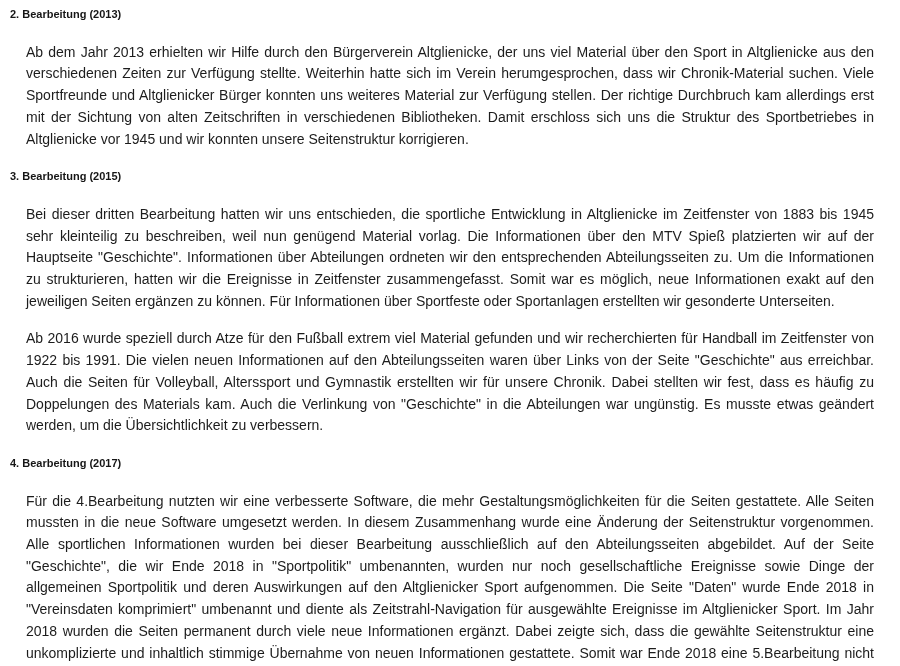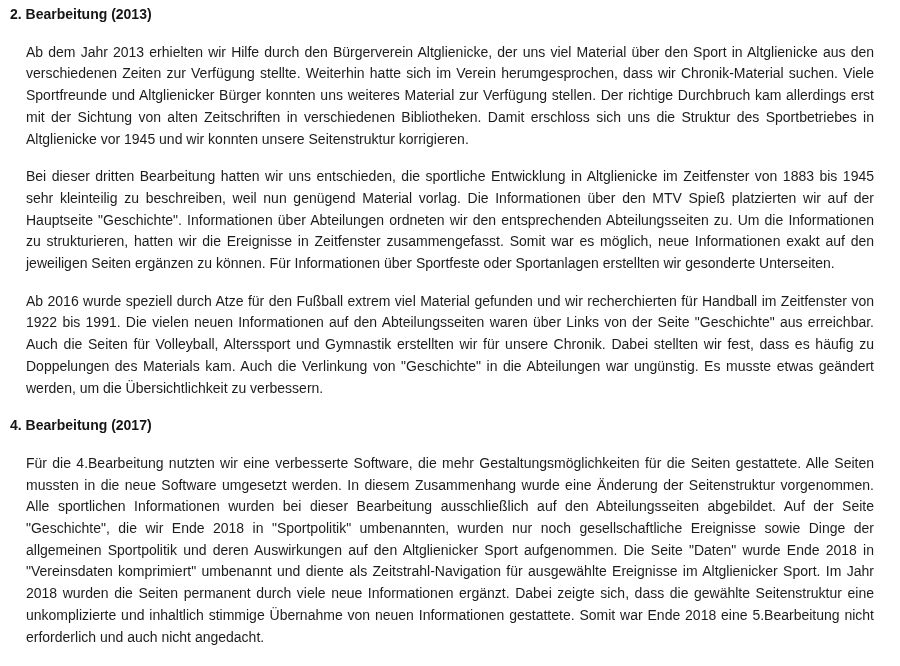--- a/index.html
+++ b/index.html
@@ -18,21 +18,21 @@
     color: #1c1c1c;
   }
   .doc-section {
     margin: 0;
   }
   .doc-section + .doc-section {
     margin-top: 15px;
   }
   .section-heading {
     margin: 0;
-    font-size: 14px;
+    font-size: 11px;
     font-weight: bold;
     line-height: 21.7px;
     color: #161616;
   }
   .body-paragraph {
     margin: 16px;
     font-size: 14px;
     line-height: 21.7px;
     text-align: justify;
     color: #1c1c1c;
@@ -42,20 +42,21 @@
 <body>
 
 <div class="page">
 
   <section class="doc-section">
     <h2 class="section-heading">2. Bearbeitung (2013)</h2>
     <p class="body-paragraph">Ab dem Jahr 2013 erhielten wir Hilfe durch den Bürgerverein Altglienicke, der uns viel Material über den Sport in Altglienicke aus den verschiedenen Zeiten zur Verfügung stellte. Weiterhin hatte sich im Verein herumgesprochen, dass wir Chronik-Material suchen. Viele Sportfreunde und Altglienicker Bürger konnten uns weiteres Material zur Verfügung stellen. Der richtige Durchbruch kam allerdings erst mit der Sichtung von alten Zeitschriften in verschiedenen Bibliotheken. Damit erschloss sich uns die Struktur des Sportbetriebes in Altglienicke vor 1945 und wir konnten unsere Seitenstruktur korrigieren.</p>
   </section>
 
   <section class="doc-section">
+    <h2 class="section-heading">3. Bearbeitung (2015)</h2>
     <p class="body-paragraph">Bei dieser dritten Bearbeitung hatten wir uns entschieden, die sportliche Entwicklung in Altglienicke im Zeitfenster von 1883 bis 1945 sehr kleinteilig zu beschreiben, weil nun genügend Material vorlag. Die Informationen über den MTV Spieß platzierten wir auf der Hauptseite "Geschichte". Informationen über Abteilungen ordneten wir den entsprechenden Abteilungsseiten zu. Um die Informationen zu strukturieren, hatten wir die Ereignisse in Zeitfenster zusammengefasst. Somit war es möglich, neue Informationen exakt auf den jeweiligen Seiten ergänzen zu können. Für Informationen über Sportfeste oder Sportanlagen erstellten wir gesonderte Unterseiten.</p>
     <p class="body-paragraph">Ab 2016 wurde speziell durch Atze für den Fußball extrem viel Material gefunden und wir recherchierten für Handball im Zeitfenster von 1922 bis 1991. Die vielen neuen Informationen auf den Abteilungsseiten waren über Links von der Seite "Geschichte" aus erreichbar. Auch die Seiten für Volleyball, Alterssport und Gymnastik erstellten wir für unsere Chronik. Dabei stellten wir fest, dass es häufig zu Doppelungen des Materials kam. Auch die Verlinkung von "Geschichte" in die Abteilungen war ungünstig. Es musste etwas geändert werden, um die Übersichtlichkeit zu verbessern.</p>
   </section>
 
   <section class="doc-section">
     <h2 class="section-heading">4. Bearbeitung (2017)</h2>
     <p class="body-paragraph">Für die 4.Bearbeitung nutzten wir eine verbesserte Software, die mehr Gestaltungsmöglichkeiten für die Seiten gestattete. Alle Seiten mussten in die neue Software umgesetzt werden. In diesem Zusammenhang wurde eine Änderung der Seitenstruktur vorgenommen. Alle sportlichen Informationen wurden bei dieser Bearbeitung ausschließlich auf den Abteilungsseiten abgebildet. Auf der Seite "Geschichte", die wir Ende 2018 in "Sportpolitik" umbenannten, wurden nur noch gesellschaftliche Ereignisse sowie Dinge der allgemeinen Sportpolitik und deren Auswirkungen auf den Altglienicker Sport aufgenommen. Die Seite "Daten" wurde Ende 2018 in "Vereinsdaten komprimiert" umbenannt und diente als Zeitstrahl-Navigation für ausgewählte Ereignisse im Altglienicker Sport. Im Jahr 2018 wurden die Seiten permanent durch viele neue Informationen ergänzt. Dabei zeigte sich, dass die gewählte Seitenstruktur eine unkomplizierte und inhaltlich stimmige Übernahme von neuen Informationen gestattete. Somit war Ende 2018 eine 5.Bearbeitung nicht erforderlich und auch nicht angedacht.</p>
   </section>
 
 </div>

